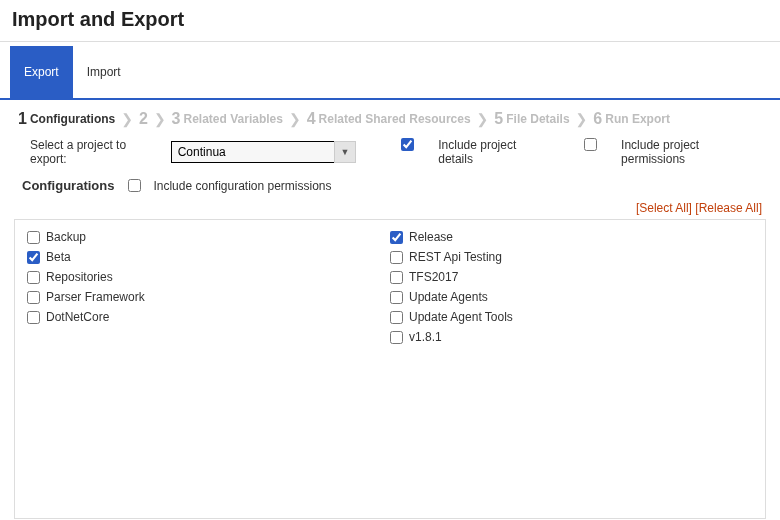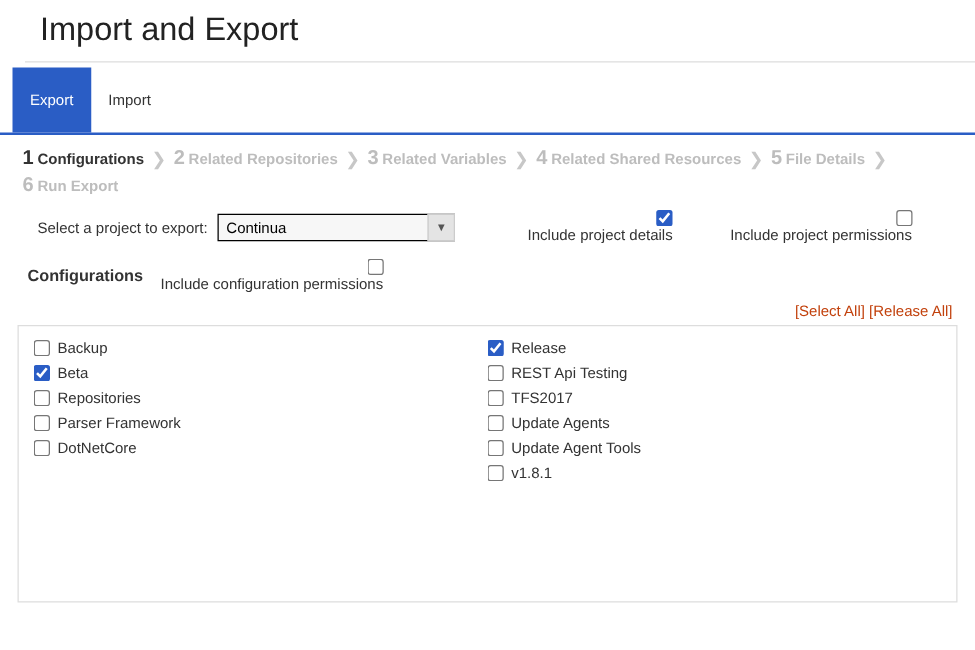--- a/index.html
+++ b/index.html
@@ -6,26 +6,25 @@
   body {
     font-family: "Segoe UI", Arial, sans-serif;
     font-size: 12px;
     color: #333;
     background: #fff;
     width: 780px;
     height: 520px;
     overflow: hidden;
   }
   .page-title {
-    font-size: 26px;
-    font-weight: 400;
+    font-size: 20px;
+    font-weight: 700;
     padding: 8px 12px 10px 12px;
     border-bottom: 1px solid #ddd;
     color: #222;
-    margin-left: 20px;
   }
   .tabs {
     display: flex;
     border-bottom: 2px solid #2a5dc5;
     padding: 0 10px;
     margin-top: 4px;
   }
   .tab {
     padding: 19px 14px;
     font-size: 12px;
@@ -78,21 +77,21 @@
     position: absolute;
     right: 0; top: 0;
     width: 22px; height: 22px;
     background: #e4e4e4;
     border: 1px solid #ccc;
     display: flex; align-items: center; justify-content: center;
     cursor: pointer;
     font-size: 9px;
     color: #555;
   }
-  .check-row { display: flex; align-items: flex-end; gap: 0; flex-direction: column; }
+  .check-row { display: flex; align-items: flex-start; gap: 12px; }
   .check-row input[type=checkbox] {
     width: 13px; height: 13px;
     accent-color: #2a5dc5;
   }
   .row2 {
     display: flex;
     align-items: center;
     padding: 4px 18px 4px 22px;
     gap: 14px;
   }
@@ -103,21 +102,21 @@
   }
   .actions a {
     color: #c2410c;
     text-decoration: none;
     font-size: 12px;
     cursor: pointer;
   }
   .configs-box {
     border: 1px solid #ddd;
     margin: 0 14px;
-    height: 222px;
+    height: 300px;
     padding: 10px 12px;
     display: flex;
     gap: 0;
   }
   .col {
     flex: 1;
     display: flex;
     flex-direction: column;
     gap: 6px;
   }
@@ -148,21 +147,20 @@
 </div>
 
 <div class="wizard" id="wizard">
     <div class="step active">
       <span class="num">1</span>
       <span>Configurations</span>
     </div>
     <span class="chev">❯</span>
     <div class="step">
       <span class="num">2</span>
-      <span>Related Repositories</span>
     </div>
     <span class="chev">❯</span>
     <div class="step">
       <span class="num">3</span>
       <span>Related Variables</span>
     </div>
     <span class="chev">❯</span>
     <div class="step">
       <span class="num">4</span>
       <span>Related Shared Resources</span>

